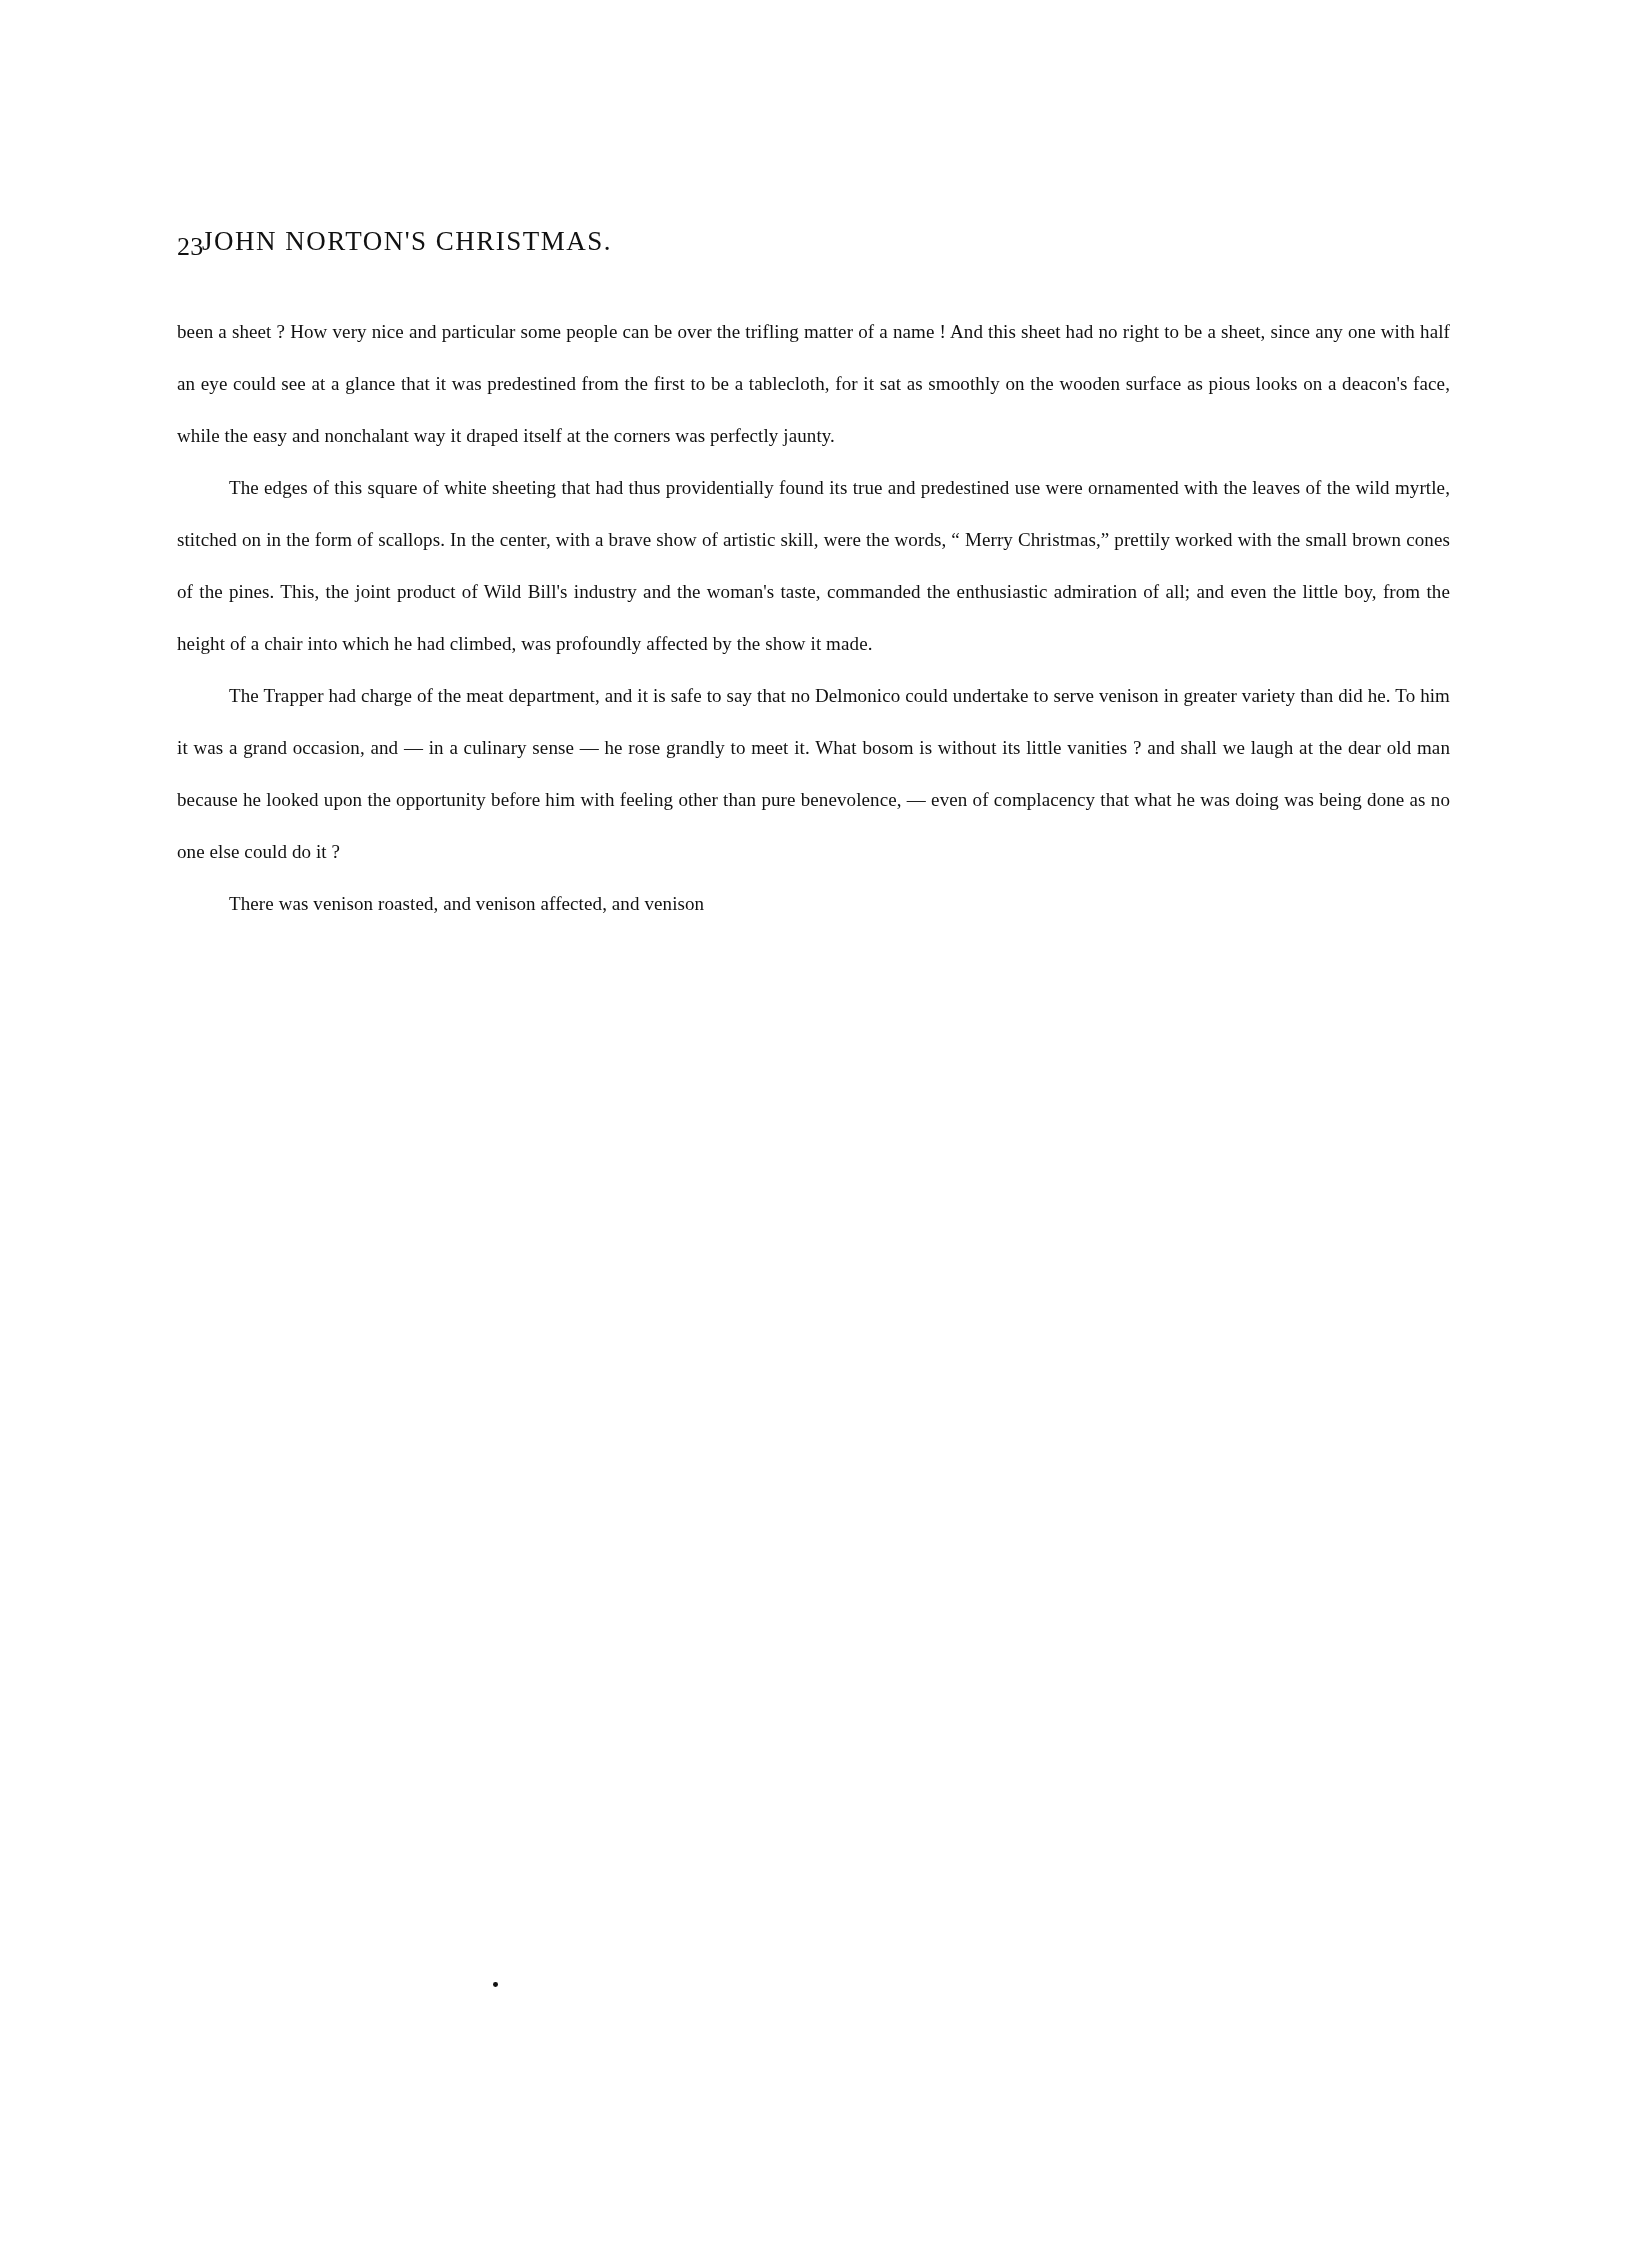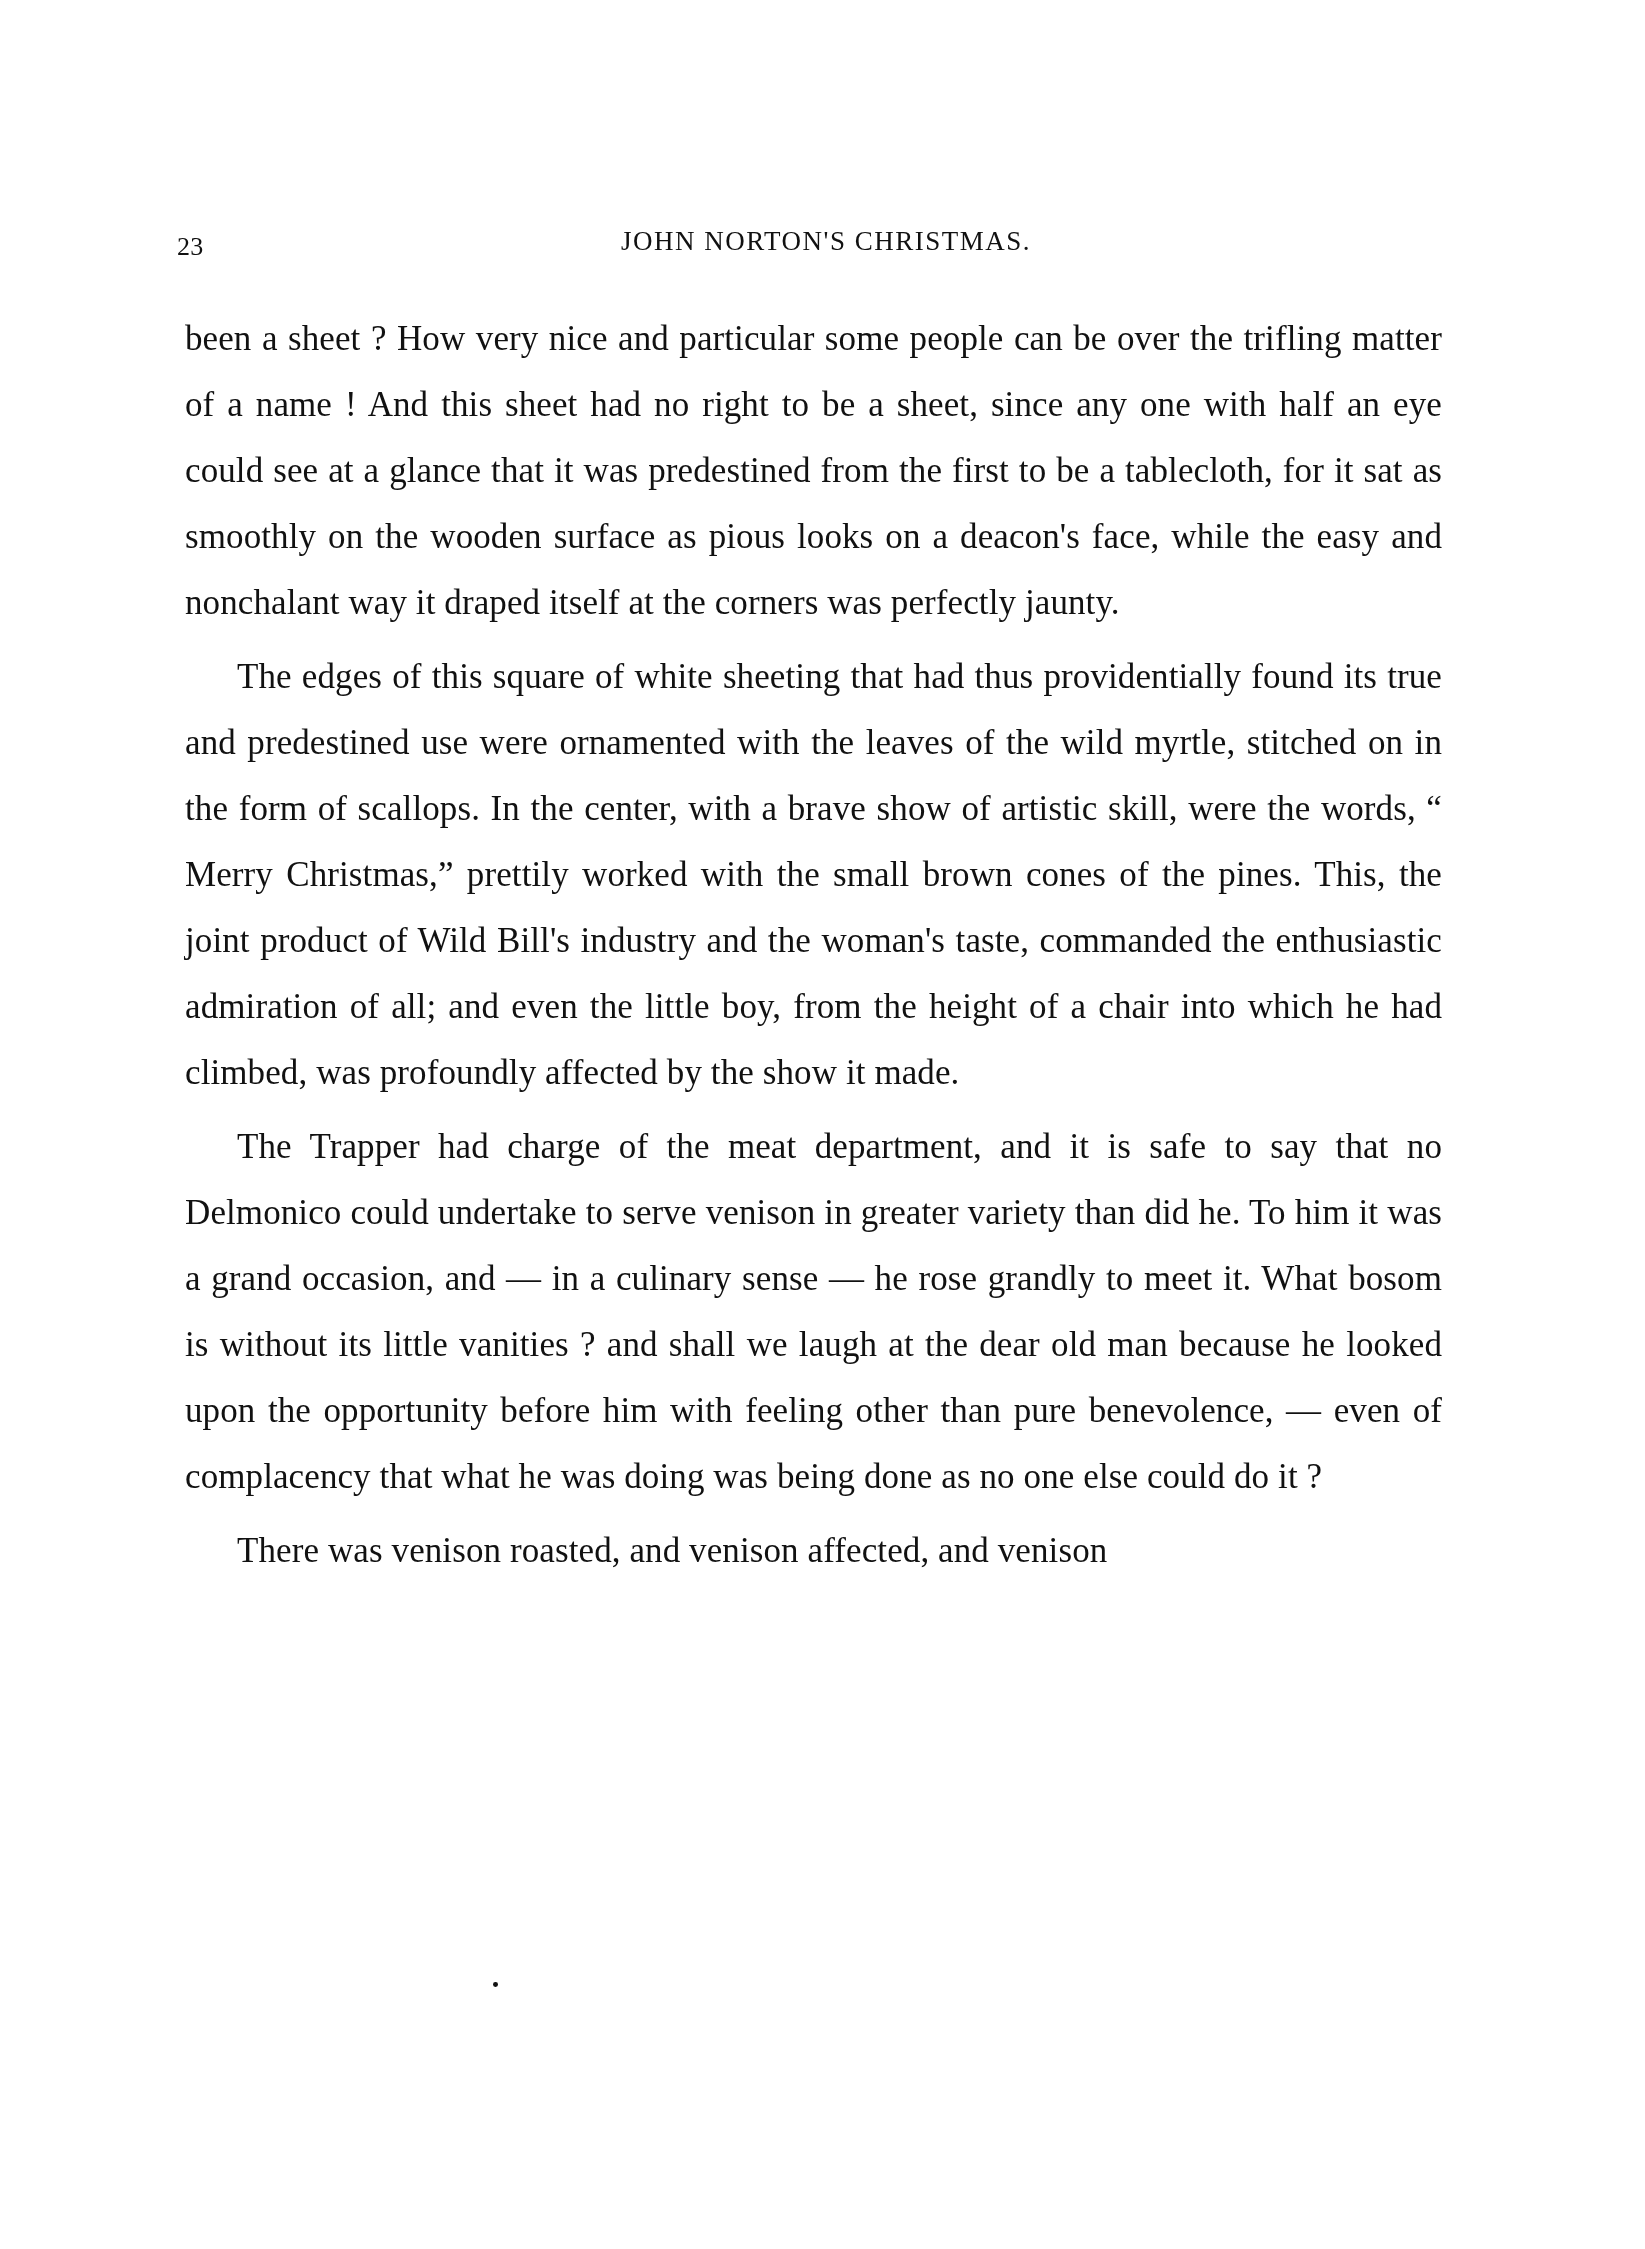--- a/index.html
+++ b/index.html
@@ -35,29 +35,28 @@
     left: 0;
     top: 5.5px;
     font-size: 26px;
     letter-spacing: 0.3px;
   }
   .running-head {
     position: absolute;
     left: 0;
     right: 0;
     top: 0;
-    text-align: center;
     font-size: 27px;
     letter-spacing: 1.5px;
     padding-left: 25px;
   }
   p.para {
-    margin: 8px;
-    font-size: 35px;
-    line-height: 66px;
+    margin: 0;
+    font-size: 19px;
+    line-height: 52px;
     text-align: justify;
     text-justify: inter-word;
     text-indent: 52px;
     letter-spacing: 0.1px;
     -webkit-hyphens: none;
     hyphens: none;
   }
   p.para.first {
     text-indent: 0;
   }

